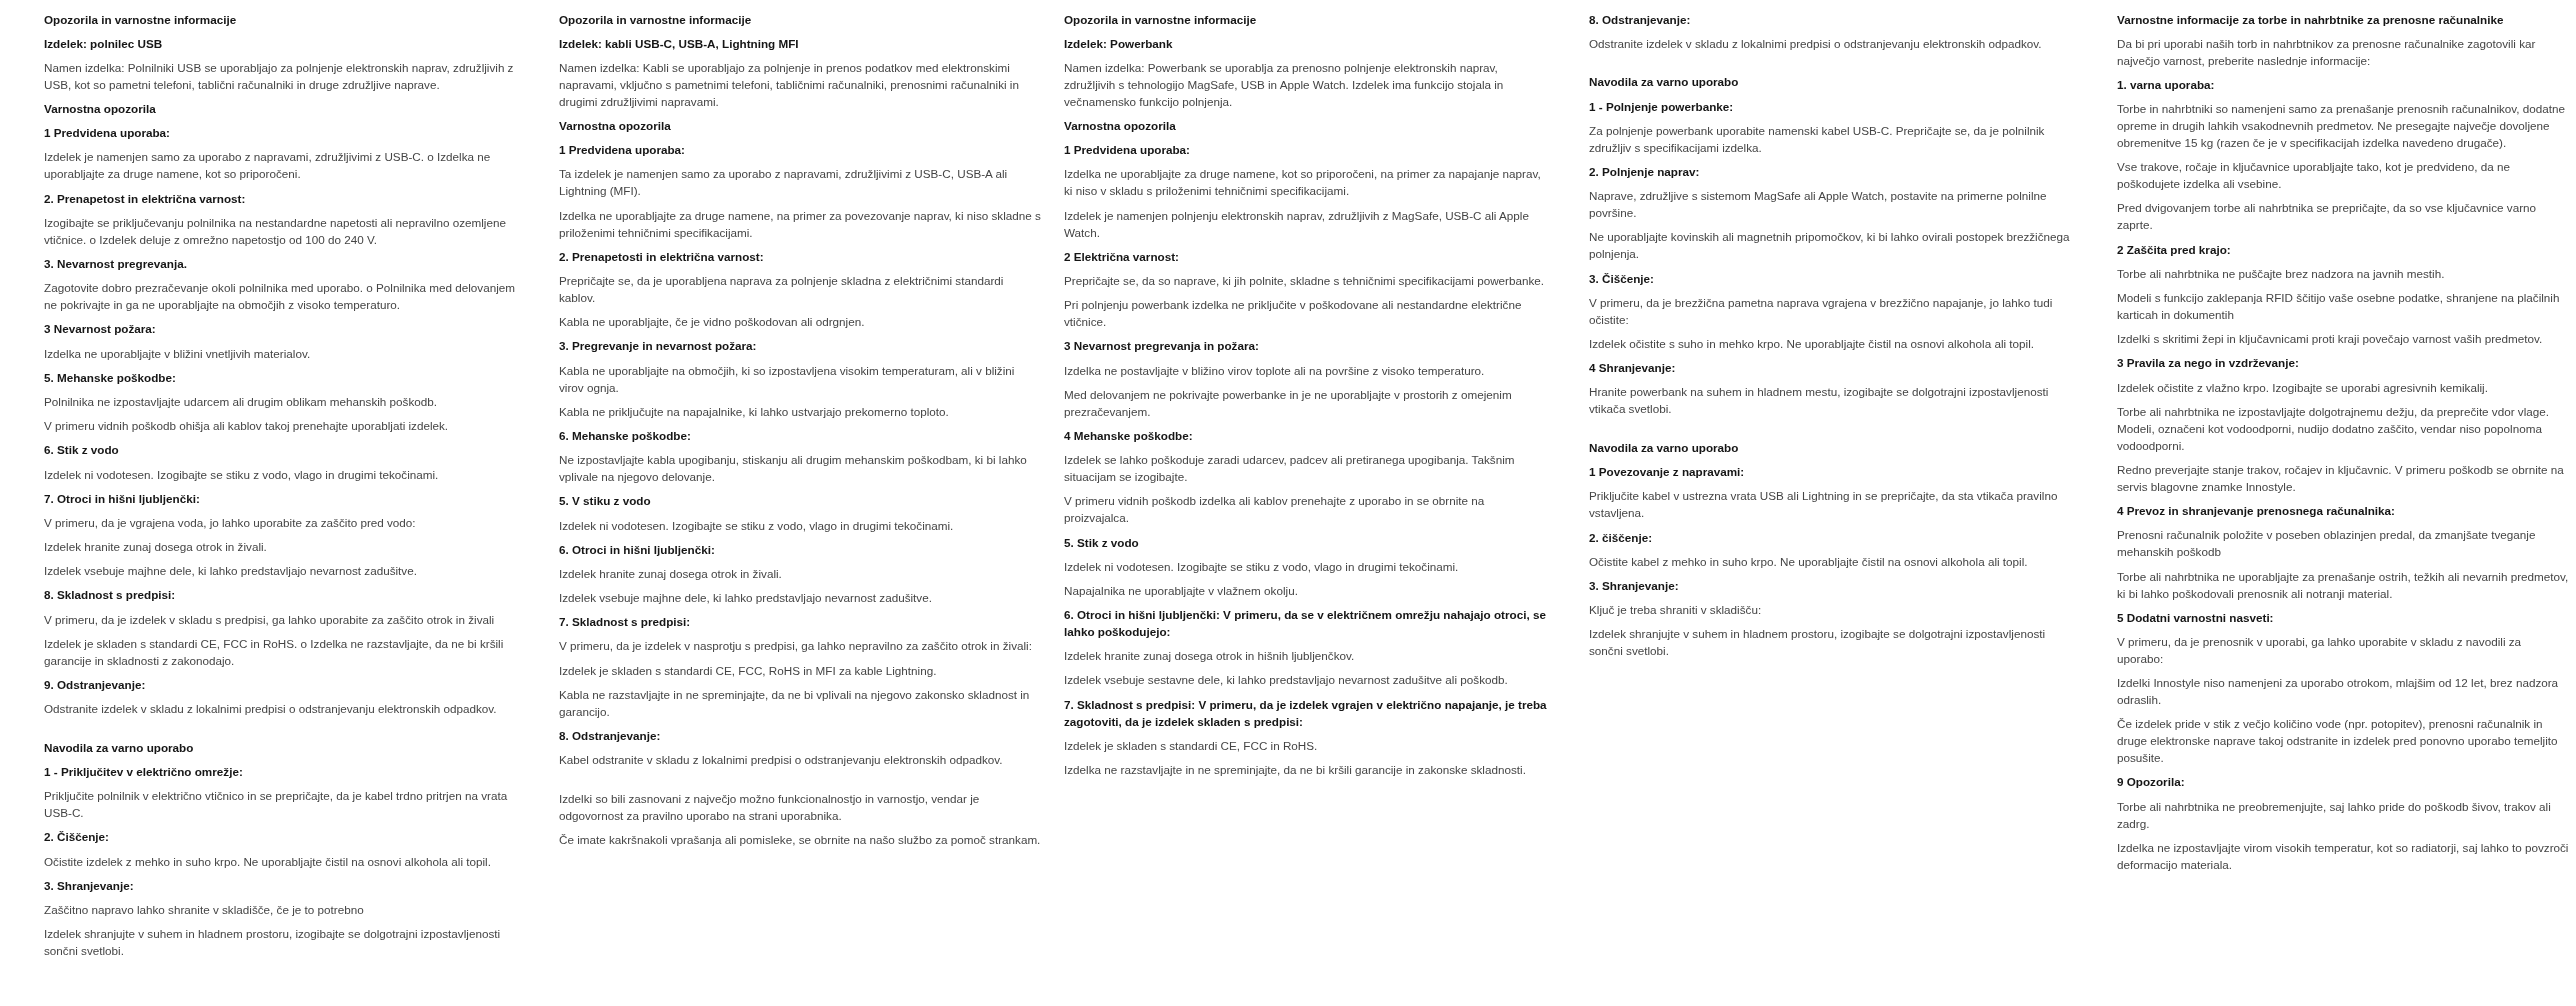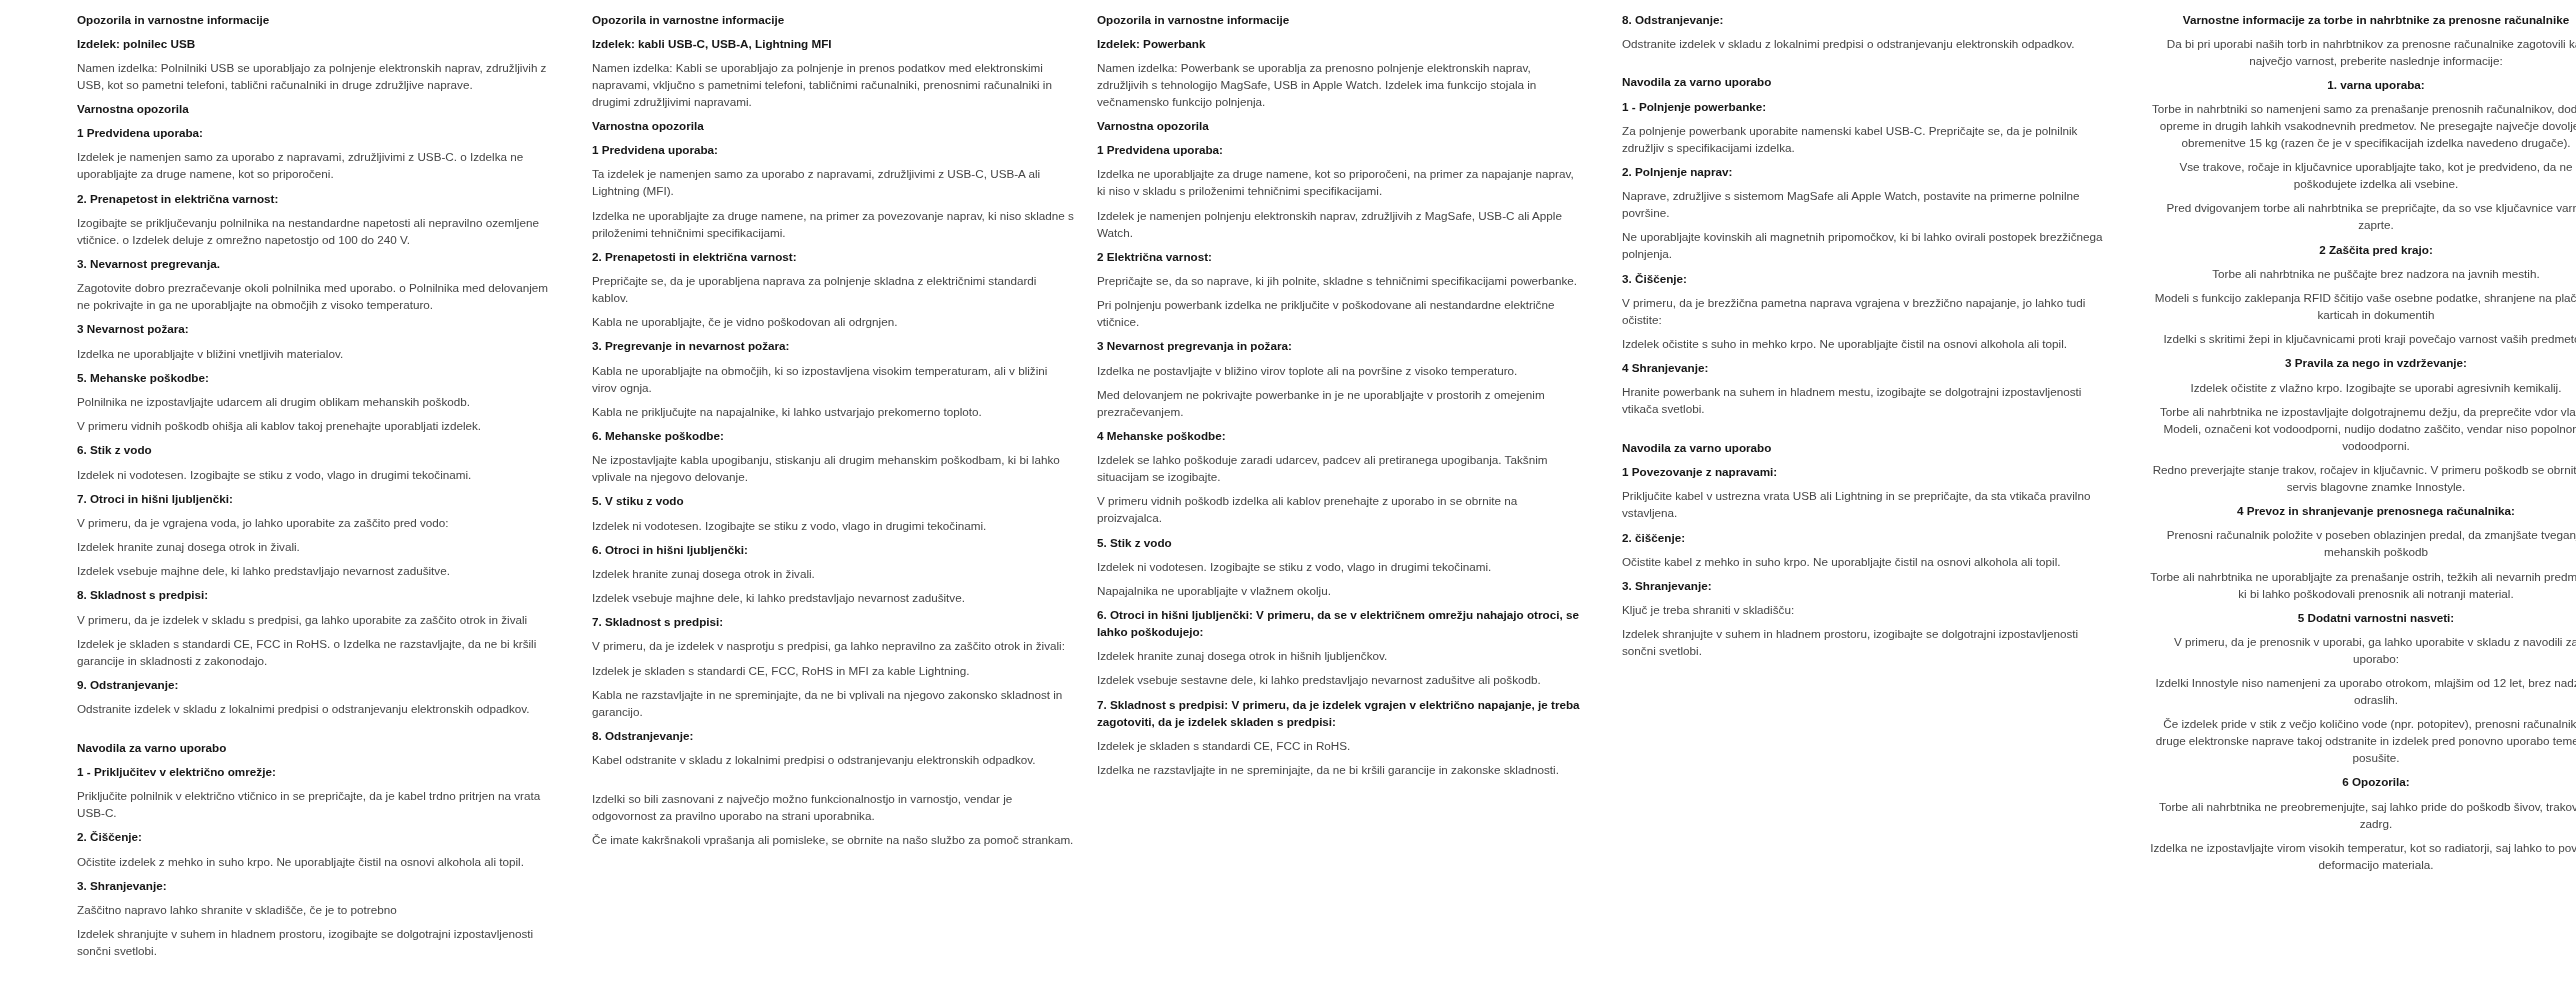--- a/index.html
+++ b/index.html
@@ -14,27 +14,26 @@
   .page {
     position: relative;
     width: 2576px;
     height: 1006px;
     background: #ffffff;
   }
   .col {
     position: absolute;
     top: 10.5px;
     text-align: left;
-    margin-left: 33px;
   }
   .col-1 { left: 44px;   width: 477px; }
   .col-2 { left: 559px;  width: 483px; }
   .col-3 { left: 1064px; width: 483px; }
   .col-4 { left: 1589px; width: 483px; }
-  .col-5 { left: 2117px; width: 452px; text-align: center; }
+  .col-5 { left: 2117px; width: 452px; }
   .col h3 {
     font-size: 11.7px;
     line-height: 17px;
     font-weight: bold;
     color: #161616;
     margin: 0 0 7.2px 0;
     padding: 0;
   }
   .col p {
     font-size: 11.7px;
@@ -185,18 +184,18 @@
       <p>Izdelek očistite z vlažno krpo. Izogibajte se uporabi agresivnih kemikalij.</p>
       <p>Torbe ali nahrbtnika ne izpostavljajte dolgotrajnemu dežju, da preprečite vdor vlage. Modeli, označeni kot vodoodporni, nudijo dodatno zaščito, vendar niso popolnoma vodoodporni.</p>
       <p>Redno preverjajte stanje trakov, ročajev in ključavnic. V primeru poškodb se obrnite na servis blagovne znamke Innostyle.</p>
       <h3>4 Prevoz in shranjevanje prenosnega računalnika:</h3>
       <p>Prenosni računalnik položite v poseben oblazinjen predal, da zmanjšate tveganje mehanskih poškodb</p>
       <p>Torbe ali nahrbtnika ne uporabljajte za prenašanje ostrih, težkih ali nevarnih predmetov, ki bi lahko poškodovali prenosnik ali notranji material.</p>
       <h3>5 Dodatni varnostni nasveti:</h3>
       <p>V primeru, da je prenosnik v uporabi, ga lahko uporabite v skladu z navodili za uporabo:</p>
       <p>Izdelki Innostyle niso namenjeni za uporabo otrokom, mlajšim od 12 let, brez nadzora odraslih.</p>
       <p>Če izdelek pride v stik z večjo količino vode (npr. potopitev), prenosni računalnik in druge elektronske naprave takoj odstranite in izdelek pred ponovno uporabo temeljito posušite.</p>
-      <h3>6 Opozorila:</h3>
+      <h3>9 Opozorila:</h3>
       <p>Torbe ali nahrbtnika ne preobremenjujte, saj lahko pride do poškodb šivov, trakov ali zadrg.</p>
       <p>Izdelka ne izpostavljajte virom visokih temperatur, kot so radiatorji, saj lahko to povzroči deformacijo materiala.</p>
     </section>
 </div>
 
 
 </body></html>

